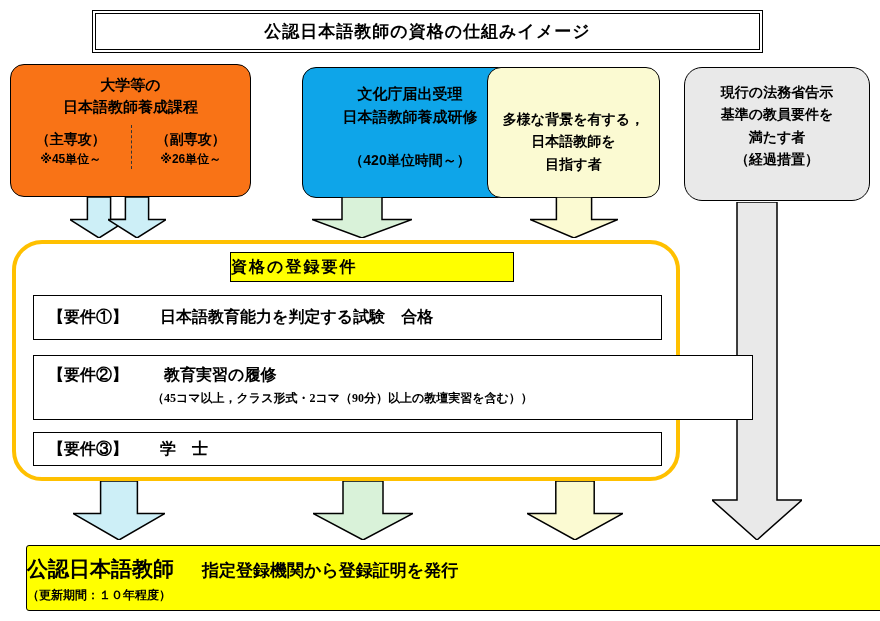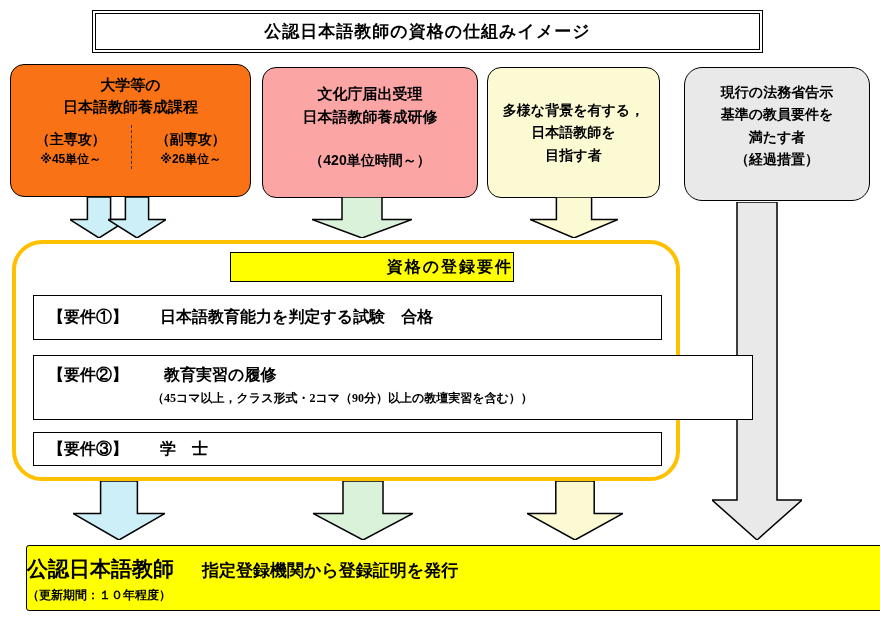--- a/index.html
+++ b/index.html
@@ -23,31 +23,31 @@
   .top-box {
     border:1.5px solid #000; border-radius:14px; text-align:center;
   }
   .box-univ { left:10px; top:64px; width:241px; height:133px; padding-top:9px; font-size:15px; line-height:1.45; }
   .box-univ .sub-row { display:flex; margin-top:7px; }
   .box-univ .sub-col { width:50%; padding-top:4px; font-size:14px; line-height:1.55; }
   .box-univ .sub-col .note { font-size:12px; }
   .box-univ .sub-col.right { border-left:1.5px dashed #333; }
   .box-train { left:262px; top:67px; width:216px; height:131px; padding-top:15px; font-size:15px; line-height:1.5; }
   .box-train .note { margin-top:22px; font-size:14px; }
-  .box-diverse { left:487px; top:67px; width:173px; height:131px; padding-top:31px; font-size:14px; line-height:1.6; }
+  .box-diverse { left:487px; top:67px; width:173px; height:131px; padding-top:40px; font-size:14px; line-height:1.6; }
   .box-current { left:684px; top:67px; width:186px; height:134px; padding-top:13px; font-size:14px; line-height:1.6; border-radius:18px; }
 
   
   .req-wrap {
     left:12px; top:240px; width:668px; height:241px;
     border:4px solid #FFC000; border-radius:30px; background:#fff;
   }
   .req-header {
     left:230px; top:252px; width:284px; height:30px;
-    border:1.5px solid #000; display:flex; align-items:center; justify-content:flex-end;
+    border:1.5px solid #000; display:flex; align-items:center; justify-content:flex-start;
     font-size:16px; letter-spacing:2px;
   }
   .req-box {
     border:1.5px solid #000; background:#fff; font-size:16px;font-family:Liberation Serif, serif;
   }
   .req1 { left:33px; top:295px; width:629px; height:45px; display:flex; align-items:center; padding-left:14px; }
   .req2 { left:33px; top:355px; width:720px; height:65px; padding:9px 0 0 14px; }
   .req3 { left:33px; top:432px; width:629px; height:34px; display:flex; align-items:center; padding-left:14px; }
   .req-text { margin-left:32px; }
   .req-note { font-size:12px; margin:4px 0 0 104px; }
@@ -78,21 +78,21 @@
       <div>（主専攻）</div>
       <div class="note">※45単位～</div>
     </div>
     <div class="sub-col right">
       <div>（副専攻）</div>
       <div class="note">※26単位～</div>
     </div>
   </div>
 </div>
 
-<div class="abs top-box box-train" style="background:#fca5a5;">
+<div class="abs top-box box-train" style="background:#0ea5e9;margin-left:40px;">
   <div>文化庁届出受理</div>
   <div>日本語教師養成研修</div>
   <div class="note">（420単位時間～）</div>
 </div>
 
 <div class="abs top-box box-diverse" style="background:#FBFAD2;">
   <div>多様な背景を有する，</div>
   <div>日本語教師を</div>
   <div>目指す者</div>
 </div>

